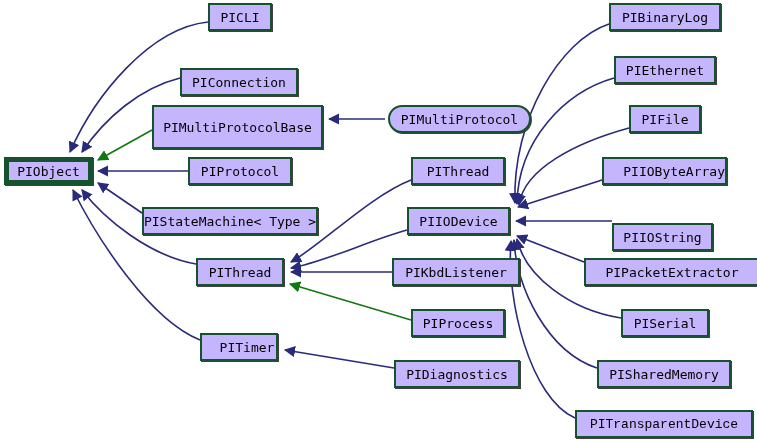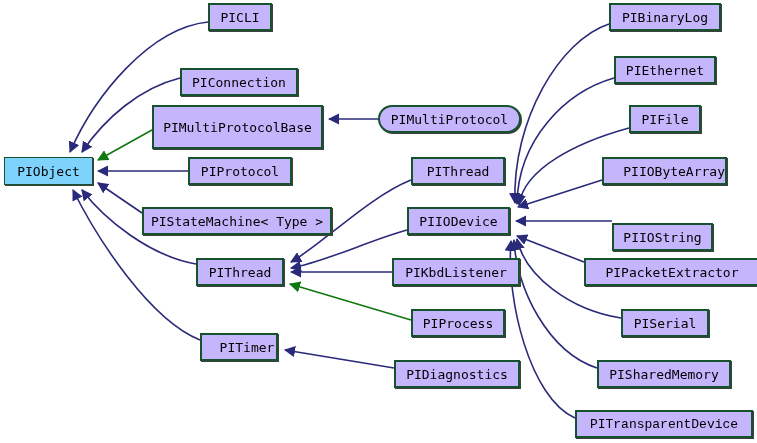--- a/index.html
+++ b/index.html
@@ -35,22 +35,22 @@
     align-items: center;
     justify-content: center;
     font-family: "DejaVu Sans Mono", "Liberation Mono", monospace;
     font-size: 13px;
     color: #000000;
     letter-spacing: 0px;
     white-space: nowrap;
     z-index: 2;
   }
   .node.root {
-    background: #7dd3fc;
-    border: 1px solid #14532d;
+    background: #c4b5fd;
+    border: 5px solid #14532d;
   }
   .node-label {
     display: block;
     line-height: 1;
   }
 </style>
 </head>
 <body>
 
 <div id="diagram">
@@ -99,30 +99,30 @@
       </div>
       <div class="node" style="left: 180px; top: 56px; width: 118px; height: 28px; margin-top: 12px;">
         <span class="node-label">PIConnection</span>
       </div>
       <div class="node" style="left: 152px; top: 105px; width: 171px; height: 44px;">
         <span class="node-label">PIMultiProtocolBase</span>
       </div>
       <div class="node" style="left: 188px; top: 157px; width: 104px; height: 28px;">
         <span class="node-label">PIProtocol</span>
       </div>
-      <div class="node" style="left: 142px; top: 207px; width: 190px; height: 28px;">
+      <div class="node" style="left: 142px; top: 207px; width: 176px; height: 28px;">
         <span class="node-label">PIStateMachine&lt; Type &gt;</span>
       </div>
       <div class="node" style="left: 196px; top: 258px; width: 88px; height: 28px;">
         <span class="node-label">PIThread</span>
       </div>
       <div class="node" style="left: 200px; top: 333px; width: 78px; height: 28px; padding-left: 16px;">
         <span class="node-label">PITimer</span>
       </div>
-      <div class="node" style="left: 378px; top: 105px; width: 143px; height: 28px; border-radius: 14px;">
+      <div class="node" style="left: 388px; top: 105px; width: 143px; height: 28px; border-radius: 14px;">
         <span class="node-label">PIMultiProtocol</span>
       </div>
       <div class="node" style="left: 411px; top: 157px; width: 94px; height: 28px;">
         <span class="node-label">PIThread</span>
       </div>
       <div class="node" style="left: 407px; top: 207px; width: 103px; height: 28px;">
         <span class="node-label">PIIODevice</span>
       </div>
       <div class="node" style="left: 392px; top: 258px; width: 128px; height: 28px;">
         <span class="node-label">PIKbdListener</span>

